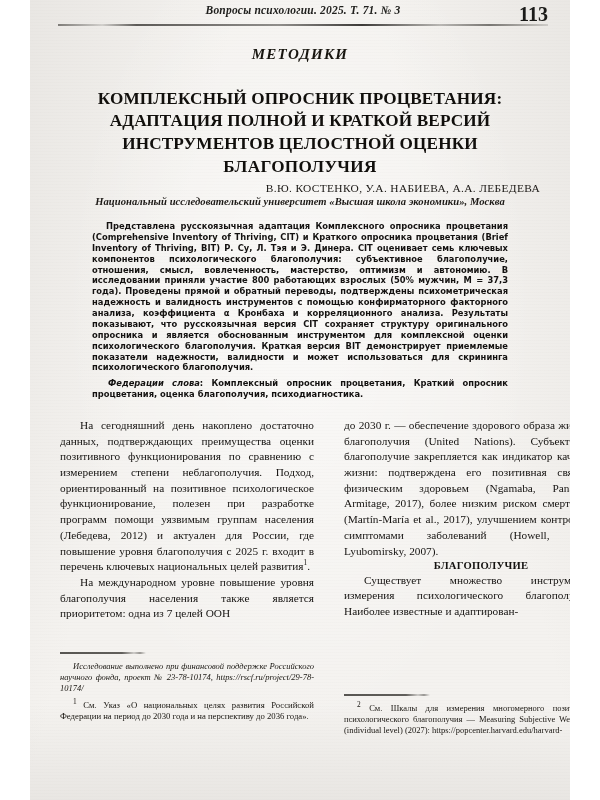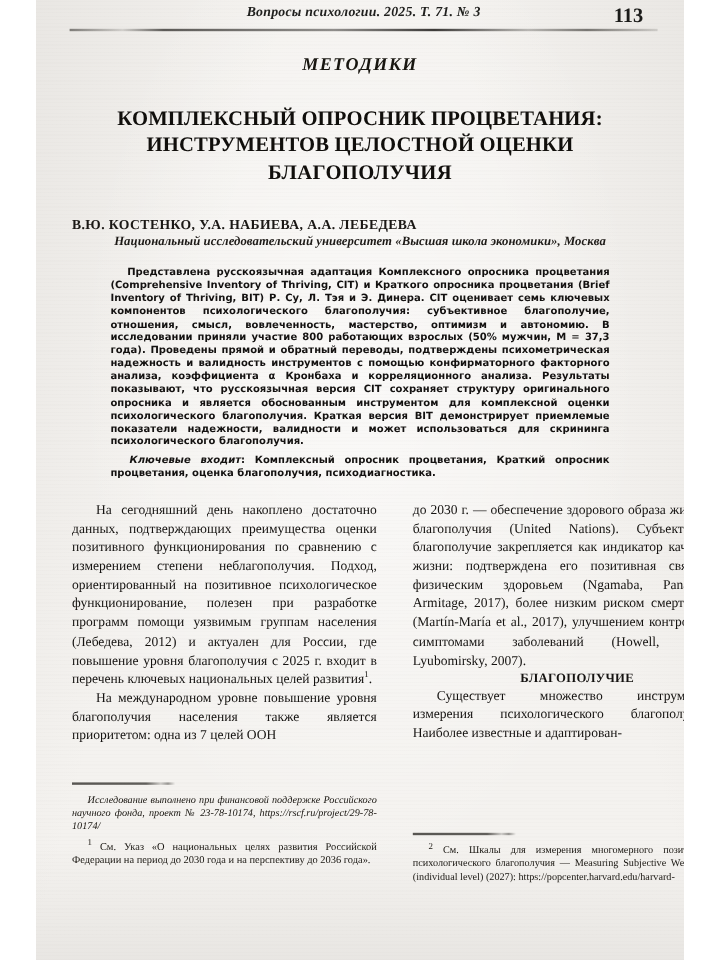--- a/index.html
+++ b/index.html
@@ -50,23 +50,23 @@
     top: 0;
     text-align: center;
     font-style: italic;
     font-weight: bold;
     font-size: 11.5px;
     letter-spacing: 0.2px;
     color: #20201e;
   }
   .runhead-page {
     position: absolute;
-    right: 12px;
+    right: 0;
     top: -1px;
-    font-size: 17px;
+    font-size: 20px;
     font-weight: bold;
     color: #1a1a18;
   }
   .runhead-rule {
     position: absolute;
     left: 0;
     right: 0;
     top: 20px;
     height: 2px;
     background: linear-gradient(90deg,
@@ -107,22 +107,22 @@
     color: #100e0b;
   }
   .article-title .tl { display: block; white-space: nowrap; }
   .article-title .tl.l4 { letter-spacing: 0.3px; }
 
   
   .authors {
     position: absolute;
     left: 30px; right: 30px;
     top: 182px;
-    text-align: left;
-    font-weight: bold;
+    text-align: right;
+    font-weight: normal;
     font-size: 11.4px;
     letter-spacing: 0.35px;
     color: #1a1714;
   }
   .affiliation {
     position: absolute;
     left: 24px; right: 24px;
     top: 196px;
     text-align: center;
     font-style: italic;
@@ -240,33 +240,34 @@
   <div class="runhead">
     <div class="runhead-title">Вопросы психологии. 2025. Т. 71. № 3</div>
     <div class="runhead-page">113</div>
     <div class="runhead-rule"></div>
   </div>
 
   <div class="rubric">МЕТОДИКИ</div>
 
   <h1 class="article-title">
     <span class="tl l1">КОМПЛЕКСНЫЙ ОПРОСНИК ПРОЦВЕТАНИЯ:</span>
+    <span class="tl l2">АДАПТАЦИЯ ПОЛНОЙ И КРАТКОЙ ВЕРСИЙ</span>
     <span class="tl l3">ИНСТРУМЕНТОВ ЦЕЛОСТНОЙ ОЦЕНКИ</span>
     <span class="tl l4">БЛАГОПОЛУЧИЯ</span>
   </h1>
 
   <div class="authors">В.Ю. КОСТЕНКО, У.А. НАБИЕВА, А.А. ЛЕБЕДЕВА</div>
   <div class="affiliation">Национальный исследовательский университет «Высшая школа экономики», Москва</div>
 
   <div class="abstract">
     <p>Представлена русскоязычная адаптация Комплексного опросника процветания (Comprehensive Inventory of Thriving, CIT) и Краткого опросника процветания (Brief Inventory of Thriving, BIT) Р. Су, Л. Тэя и Э. Динера. CIT оценивает семь ключевых компонентов психологического благополучия: субъективное благополучие, отношения, смысл, вовлеченность, мастерство, оптимизм и автономию. В исследовании приняли участие 800 работающих взрослых (50% мужчин, M = 37,3 года). Проведены прямой и обратный переводы, подтверждены психометрическая надежность и валидность инструментов с помощью конфирматорного факторного анализа, коэффициента α Кронбаха и корреляционного анализа. Результаты показывают, что русскоязычная версия CIT сохраняет структуру оригинального опросника и является обоснованным инструментом для комплексной оценки психологического благополучия. Краткая версия BIT демонстрирует приемлемые показатели надежности, валидности и может использоваться для скрининга психологического благополучия.</p>
   </div>
 
   <div class="keywords">
-    <p><span class="kw-label">Ключевые входит</span><span>: Комплексный опросник процветания, Краткий опросник процветания, оценка благополучия, психодиагностика.</span></p>
+    <p><span class="kw-label">Федерации слова</span><span>: Комплексный опросник процветания, Краткий опросник процветания, оценка благополучия, психодиагностика.</span></p>
   </div>
 
   <div class="col col-left">
     <p><span>На сегодняшний день накоплено достаточно данных, подтверждающих преимущества оценки позитивного функционирования по сравнению с измерением степени неблагополучия. Подход, ориентированный на позитивное психологическое функционирование, полезен при разработке программ помощи уязвимым группам населения (Лебедева, 2012) и актуален для России, где повышение уровня благополучия с 2025 г. входит в перечень ключевых национальных целей развития</span><sup class="fn">1</sup><span>.</span></p>
     <p>На международном уровне повышение уровня благополучия населения также является приоритетом: одна из 7 целей ООН</p>
   </div>
 
   <div class="col col-right">
     <p class="noind">до 2030 г. — обеспечение здорового образа жизни и благополучия (United Nations). Субъективное благополучие закрепляется как индикатор качества жизни: подтверждена его позитивная связь с физическим здоровьем (Ngamaba, Panagioti, Armitage, 2017), более низким риском смертности (Martín-María et al., 2017), улучшением контроля за симптомами заболеваний (Howell, Kern, Lyubomirsky, 2007).</p>
     <p class="sec-head">

